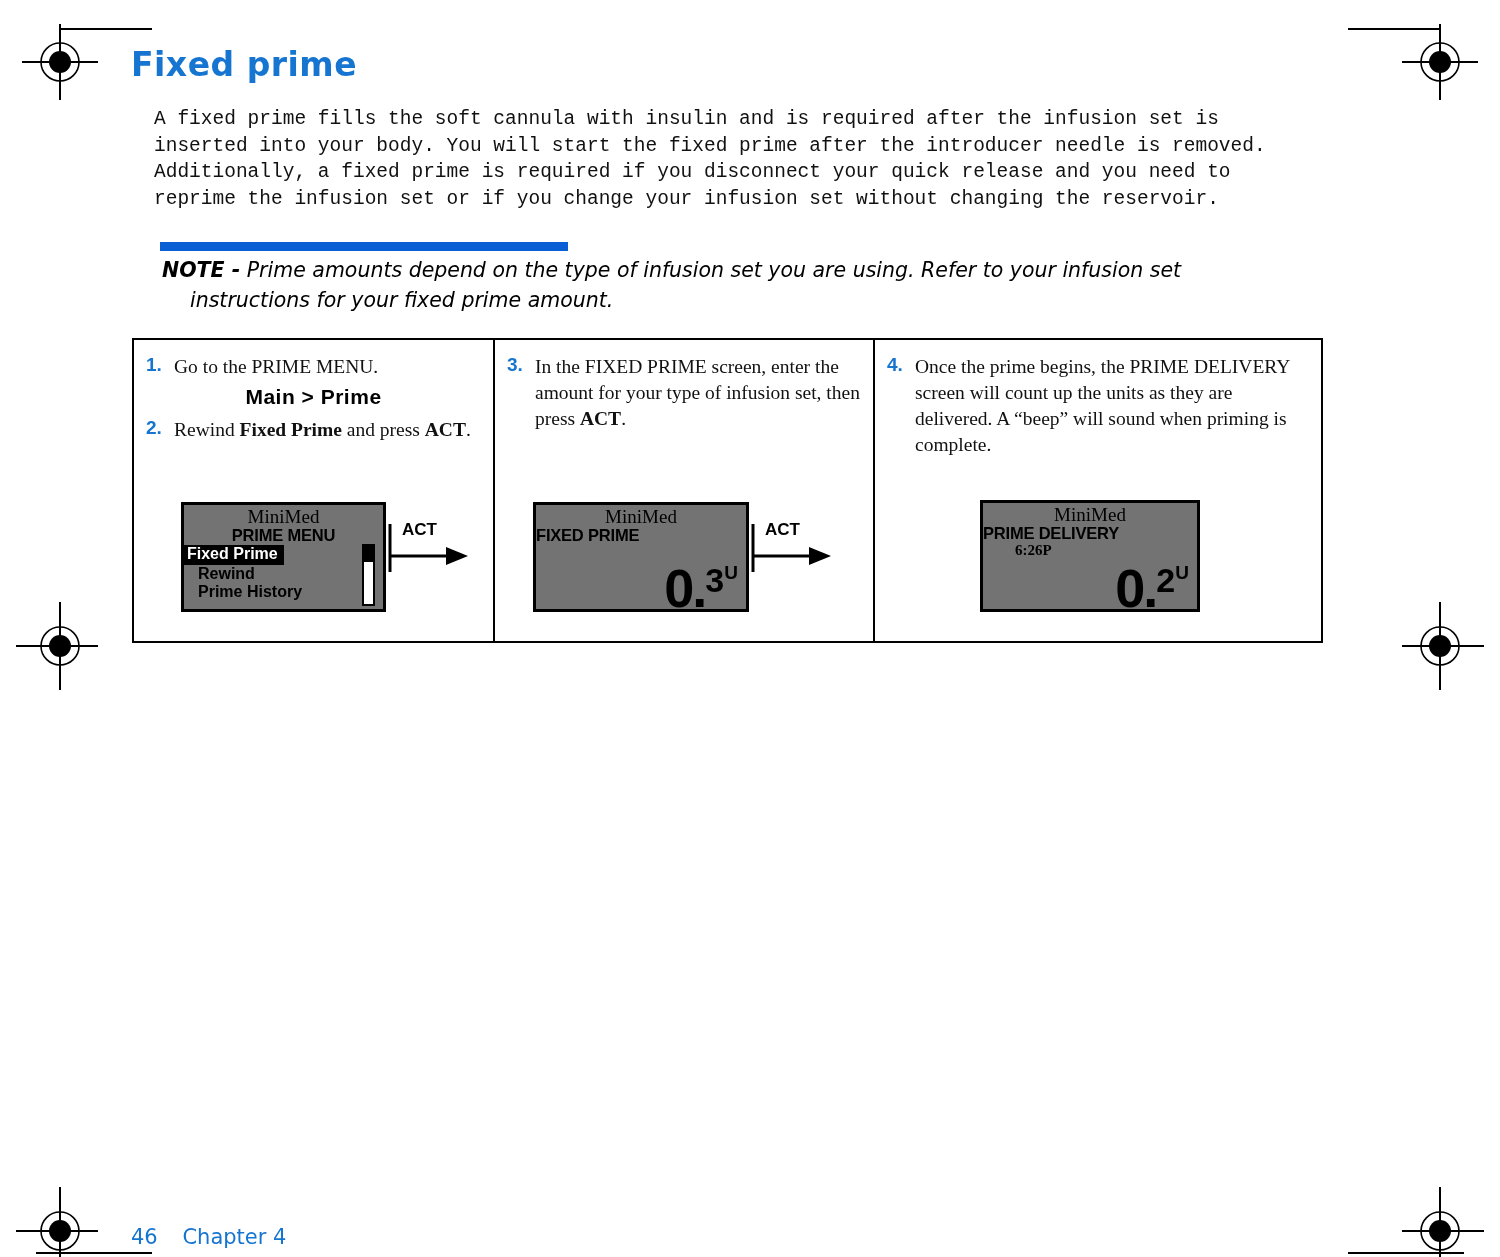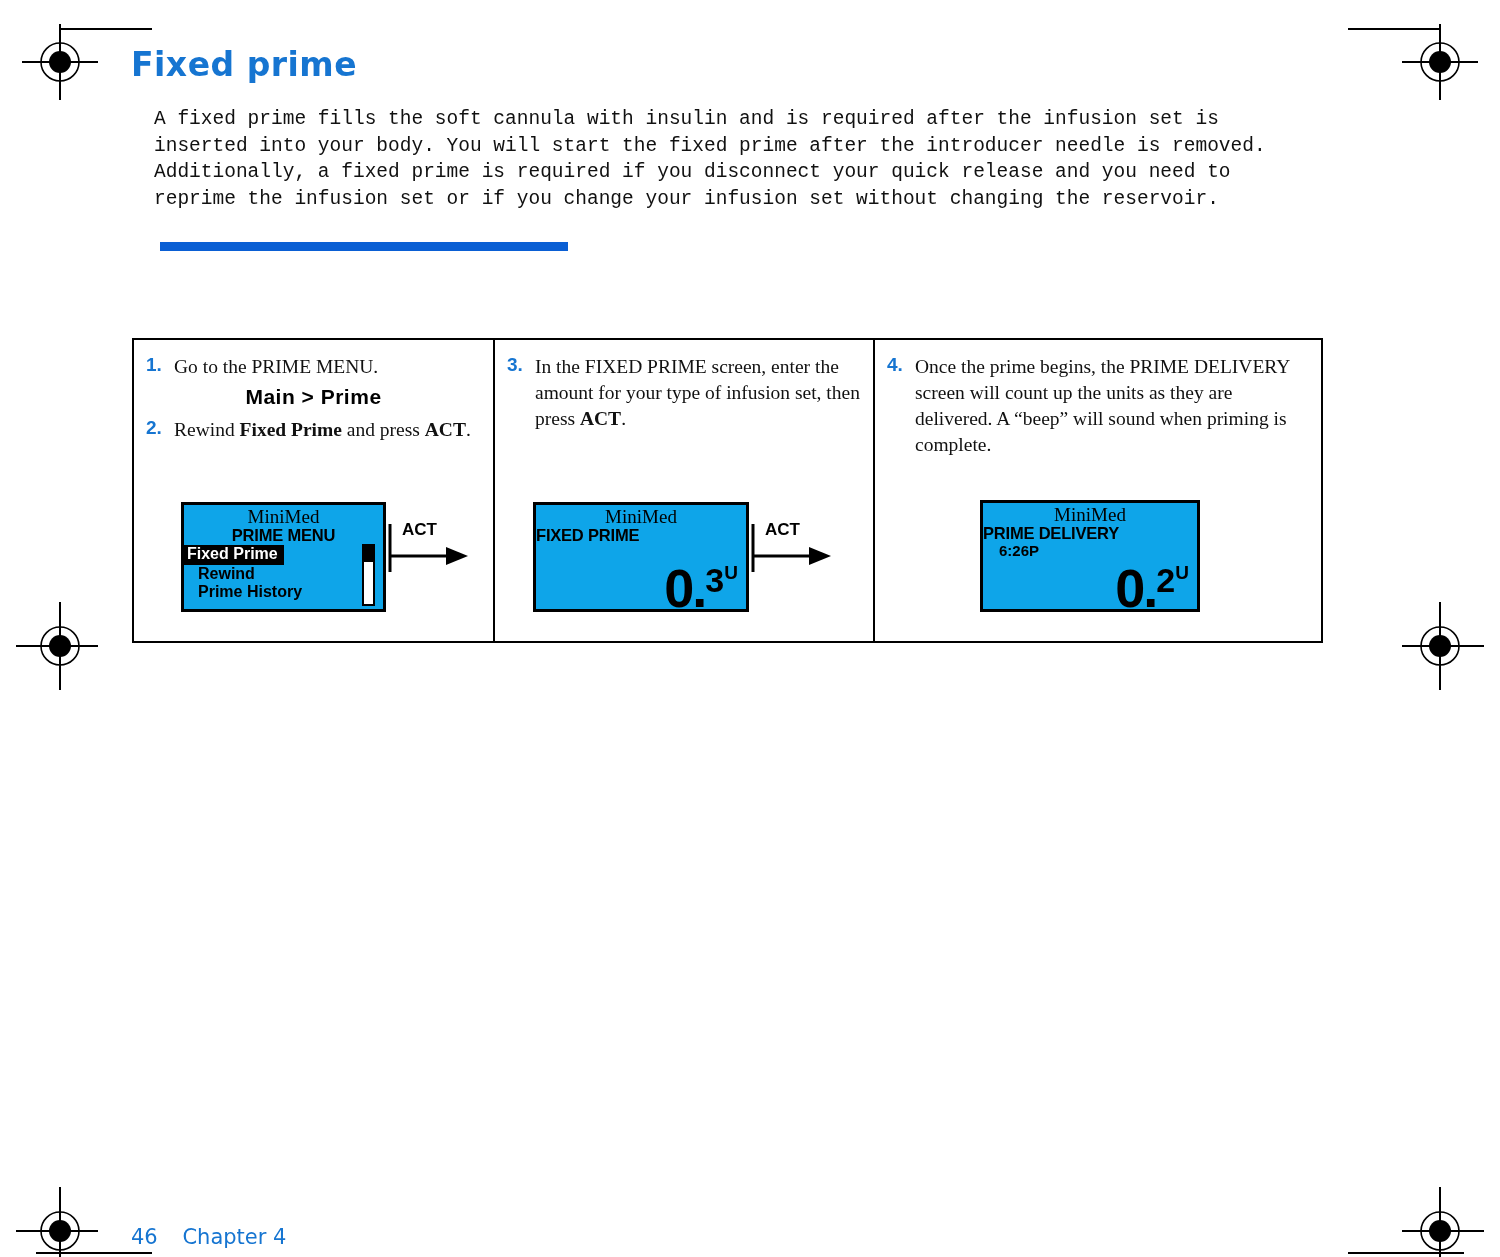--- a/index.html
+++ b/index.html
@@ -110,46 +110,46 @@
     margin: 5px 0 8px 0;
     letter-spacing: 0.5px;
     color: #000;
     font-family: "Liberation Sans", sans-serif;
   }
 
   
   .pump {
     position: absolute;
     border: 3px solid #000;
-    background: #0ea5e9;
+    background: #737373;
     box-sizing: border-box;
   }
   .pump .logo {
     text-align: center;
     font-family: "Liberation Serif", serif;
     font-size: 19px;
     line-height: 19px;
     color: #000;
     margin-top: 2px;
   }
   .pump .scr-title {
     font-family: "Liberation Sans", sans-serif;
     font-weight: bold;
     font-size: 16.5px;
     line-height: 18px;
     color: #000;
     letter-spacing: -0.2px;
   }
   .pump .scr-title.center { text-align: center; }
   .pump .scr-sub {
-    font-family: Liberation Sans, sans-serif;
+    font-family: Liberation Serif, serif;
     font-weight: bold;
     font-size: 15px;
     line-height: 17px;
-    padding-left: 16px;
+    padding-left: 32px;
     color: #000;
   }
   .menu-list {
     margin-top: 1px;
     font-family: "Liberation Sans", sans-serif;
     font-weight: bold;
     font-size: 16px;
     line-height: 18.5px;
     color: #000;
   }
@@ -267,20 +267,25 @@
       <circle cx="48" cy="48" r="11" fill="#000"></circle>
     </svg>
   </div>
   <div class="trimline" style="left:1348px; top:1232px; width:116px; height:2px;"></div>
 
   <div class="h1">Fixed prime</div>
 
   <div class="body-para">A fixed prime fills the soft cannula with insulin and is required after the infusion set is inserted into your body. You will start the fixed prime after the introducer needle is removed. Additionally, a fixed prime is required if you disconnect your quick release and you need to reprime the infusion set or if you change your infusion set without changing the reservoir.</div>
 
   <div class="note-bar"></div>
+  <div class="note-block">
+    <span class="note-label">NOTE -</span>
+    <span>Prime amounts depend on the type of infusion set you are using. Refer to your infusion set</span>
+    <span class="note-cont">instructions for your fixed prime amount.</span>
+  </div>
 
   <div class="steps-table">
 
     <div class="cell c1">
       <div class="step-row">
         <div class="step-num">1.</div>
         <div class="step-txt">Go to the PRIME MENU.</div>
       </div>
       <div class="path-line">Main &gt; Prime</div>
       <div class="step-row">

